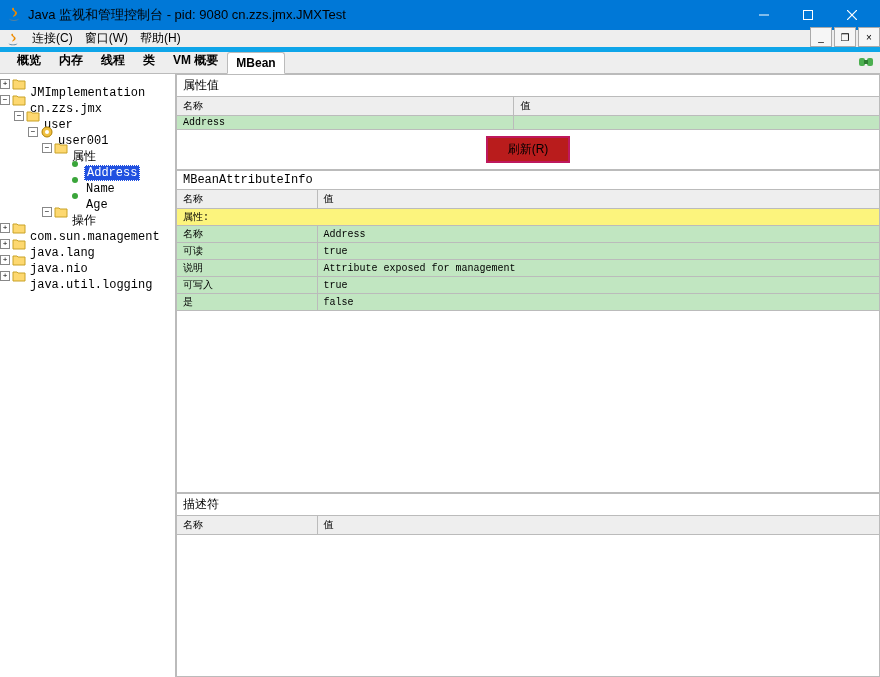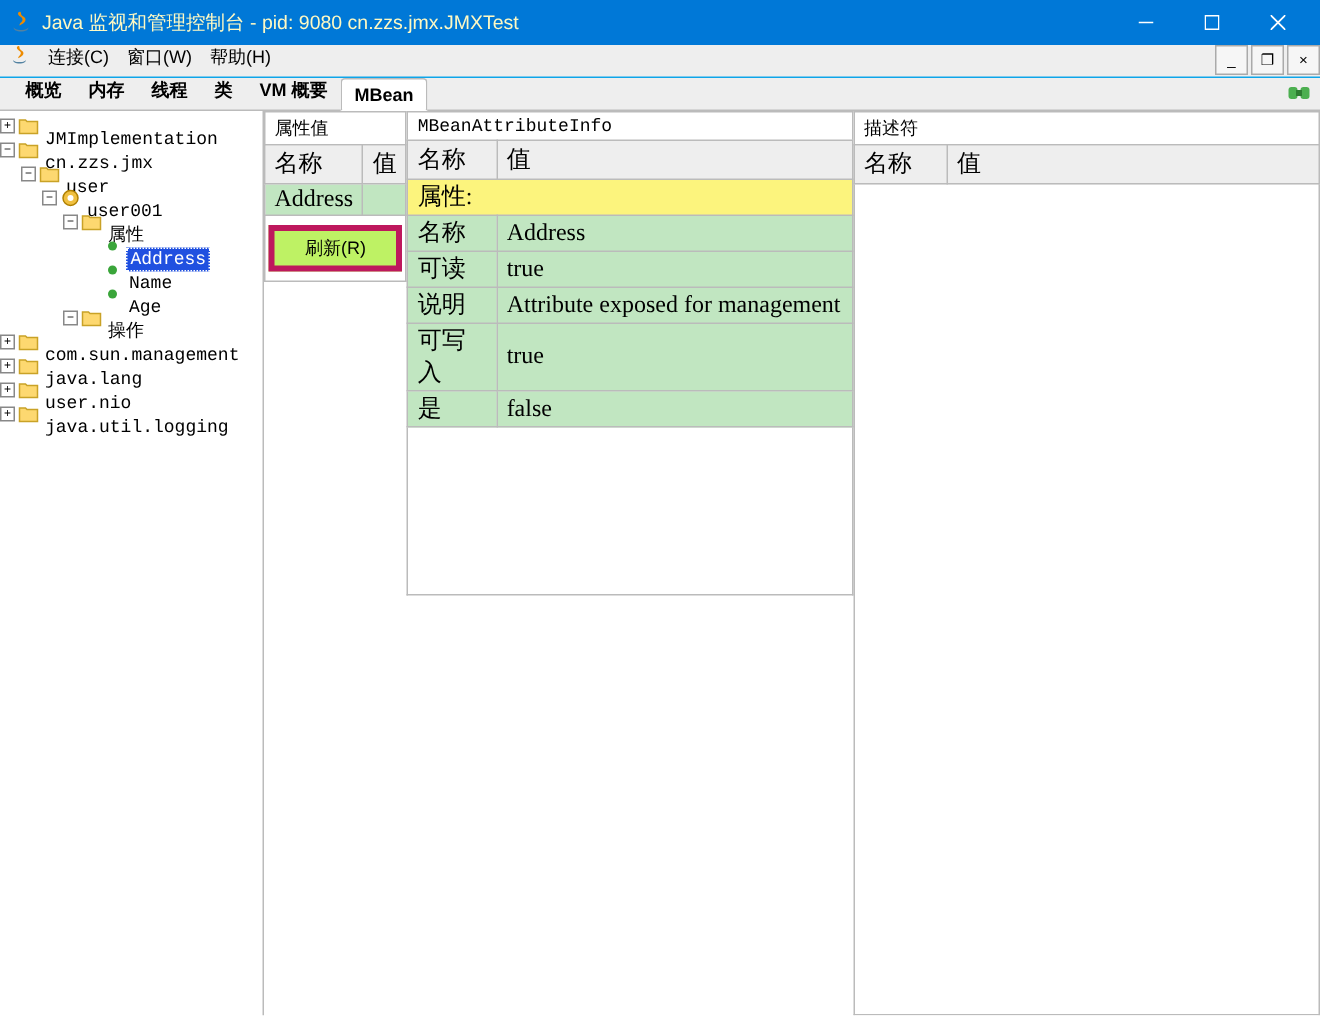--- a/index.html
+++ b/index.html
@@ -1,23 +1,23 @@
 <!DOCTYPE html>
 <html><head>
 <meta charset="utf-8">
 <style>
 * { box-sizing: border-box; margin: 0; padding: 0; }
 body { font-family: "Microsoft YaHei", SimSun, sans-serif; font-size: 12px; background: #fff; width: 880px; height: 677px; overflow: hidden; }
 
-.titlebar { background: #0078d7; color: #fef9c3; height: 30px; display: flex; align-items: center; padding: 0 6px; }
+.titlebar { background: #0078d7; color: #000000; height: 30px; display: flex; align-items: center; padding: 0 6px; }
 .titlebar .java-icon { width: 16px; height: 16px; margin-right: 6px; }
 .titlebar .title { flex: 1; font-size: 13px; }
 .titlebar .wc { width: 44px; height: 30px; display: flex; align-items: center; justify-content: center; color: #fff; cursor: pointer; }
 
-.subbar { background: #eee; border-bottom: 1px solid #0ea5e9; height: 22px; display: flex; align-items: flex-start; padding-left: 6px; }
+.subbar { background: #eee; border-bottom: 5px solid #0ea5e9; height: 22px; display: flex; align-items: flex-end; padding-left: 6px; }
 .subbar .java-icon { width: 14px; height: 14px; margin-right: 6px; }
 .menu-item { padding: 0 6px; cursor: pointer; font-size: 12px; }
 .subbar .right-icons { margin-left: auto; display: flex; }
 .rb { width: 22px; height: 20px; border: 1px solid #aaa; background: #f6f6f6; margin-left: 2px; display: flex; align-items: center; justify-content: center; font-size: 10px; cursor: pointer; }
 
 .tabbar { background: #eee; border-bottom: 1px solid #bbb; height: 22px; display: flex; align-items: flex-end; padding-left: 8px; position: relative; }
 .tab { padding: 3px 8px; font-size: 12px; border: 1px solid transparent; cursor: pointer; font-weight: bold; }
 .tab.active { background: #fff; border: 1px solid #bbb; border-bottom-color: #fff; border-radius: 3px 3px 0 0; position: relative; top: 1px; }
 .conn-ind { position: absolute; right: 6px; top: 3px; width: 16px; height: 14px; }
 
@@ -25,32 +25,32 @@
 
 .tree-panel { width: 176px; border-right: 1px solid #bbb; overflow: auto; padding: 2px 0; font-family: "Courier New", monospace; font-size: 12px; }
 .tn { display: flex; align-items: center; height: 16px; white-space: nowrap; }
 .tn .toggle { width: 10px; height: 10px; border: 1px solid #888; display: inline-flex; align-items: center; justify-content: center; font-size: 8px; line-height: 1; margin-right: 2px; cursor: pointer; font-family: sans-serif; }
 .tn .ic { width: 14px; height: 14px; margin-right: 2px; display: inline-flex; }
 .tn .lbl { cursor: pointer; padding: 0 2px; margin-top: 17px; }
 .tn .lbl.sel { background: #2050e0; color: #fff; border: 1px dotted #fff; }
 
 .folder-icon svg, .cog-icon svg, .java-icon svg, .dot-green svg, .dot-orange svg { width: 100%; height: 100%; }
 
-.right-panel { flex: 1; display: flex; flex-direction: row; overflow: hidden; }
+.right-panel { flex: 1; display: flex; flex-direction: column; overflow: hidden; }
 
 .section-title { font-family: "Courier New", monospace; font-size: 12px; padding: 2px 6px; border: 1px solid #bbb; border-bottom: none; margin: 0; background: #fff; }
-.data-table { width: 100%; border-collapse: collapse; font-family: Liberation Serif, serif; font-size: 16px; }
+.data-table { width: 100%; border-collapse: collapse; font-family: Liberation Mono, monospace; font-size: 10px; }
 .data-table th { background: #eee; border: 1px solid #bbb; text-align: left; padding: 2px 6px; font-weight: normal; }
 .data-table td { border: 1px solid #bbb; padding: 1px 6px; }
 .row-green td { background: #c1e6c1; }
 .row-yellow td { background: #fcf47d; }
 
 .section-box { border: 1px solid #bbb; margin: 0; }
 .btn-row { text-align: center; padding: 6px 0; }
-.btn { background: #bef264; border: 4px solid #be185d; padding: 3px 20px; font-size: 12px; cursor: pointer; font-family: inherit; }
+.btn { background: #b91c1c; border: 2px solid #be185d; padding: 3px 20px; font-size: 12px; cursor: pointer; font-family: inherit; }
 
 .sect { display: flex; flex-direction: column; }
 .sect .fill { flex: 1; border: 1px solid #bbb; border-top: none; }
 
 .attr-info-body { height: 124px; }
 .desc-body { flex: 1; }
 </style>
 </head>
 <body>
 
@@ -213,21 +213,21 @@
         </span>
         <span class="lbl">java.lang</span>
       </div>
     <div class="tn" style="padding-left:0">
         <span class="toggle">+</span>
         <span class="ic folder-icon">
           <svg viewBox="0 0 14 14">
             <path fill="#fdd870" stroke="#c9a227" d="M1 3h4l1 1h7v8H1z"></path>
           </svg>
         </span>
-        <span class="lbl">user.nio</span>
+        <span class="lbl">java.nio</span>
       </div>
     <div class="tn" style="padding-left:0">
         <span class="toggle">+</span>
         <span class="ic folder-icon">
           <svg viewBox="0 0 14 14">
             <path fill="#fdd870" stroke="#c9a227" d="M1 3h4l1 1h7v8H1z"></path>
           </svg>
         </span>
         <span class="lbl">java.util.logging</span>
       </div>

